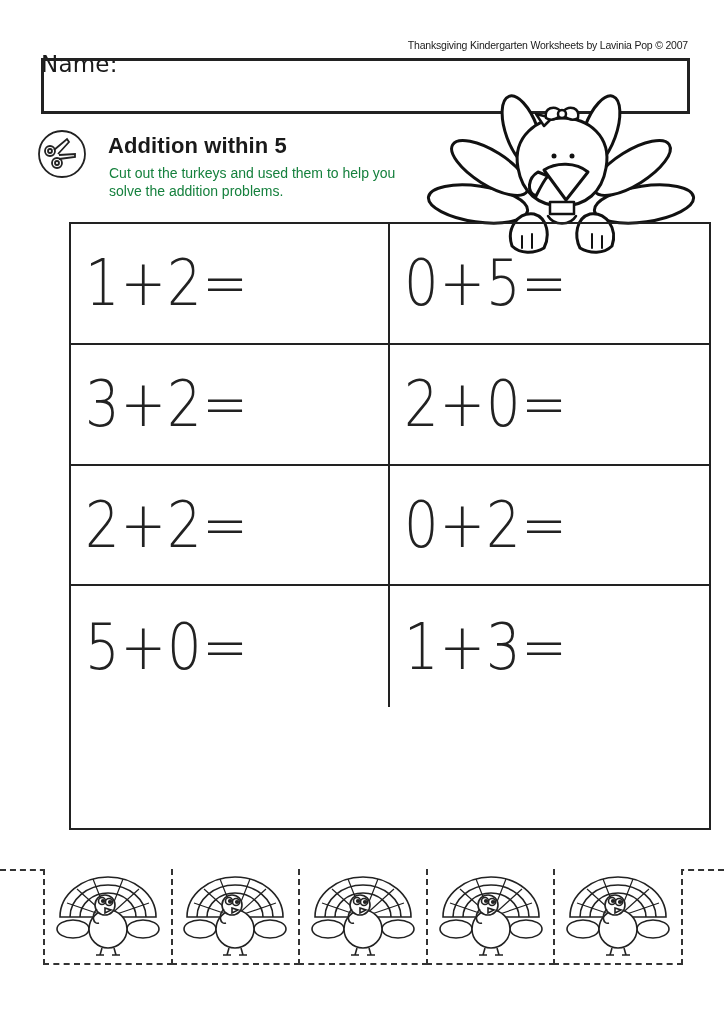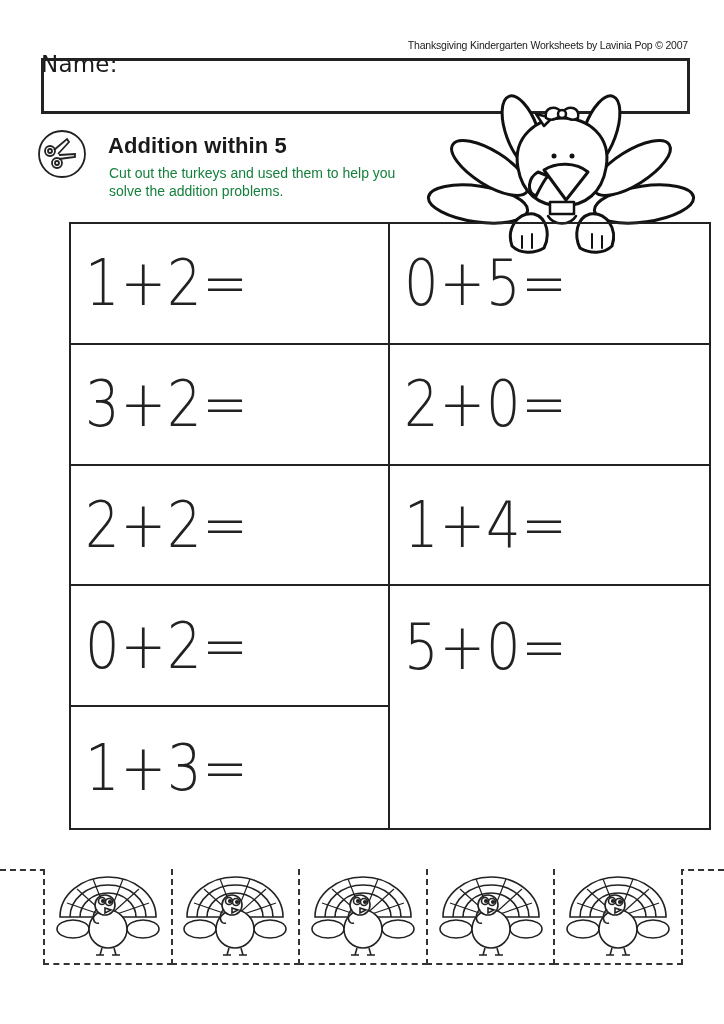--- a/index.html
+++ b/index.html
@@ -83,23 +83,20 @@
   <div class="cell">
       <span class="problem">3+2=</span>
     </div>
   <div class="cell">
       <span class="problem">2+0=</span>
     </div>
   <div class="cell">
       <span class="problem">2+2=</span>
     </div>
   <div class="cell">
-      <span class="problem">1+4=</span>
-    </div>
-  <div class="cell">
       <span class="problem">0+2=</span>
     </div>
   <div class="cell">
       <span class="problem">5+0=</span>
     </div>
   <div class="cell">
       <span class="problem">1+3=</span>
     </div>
 </div>
 

